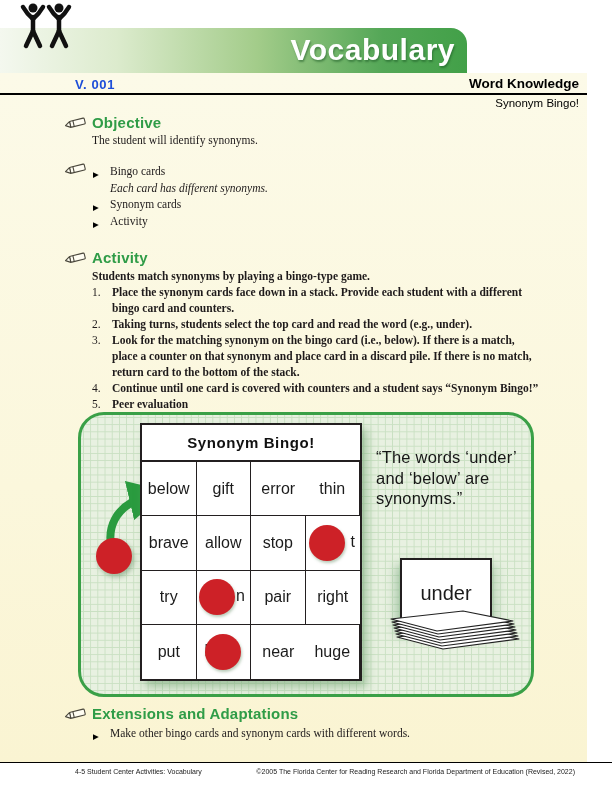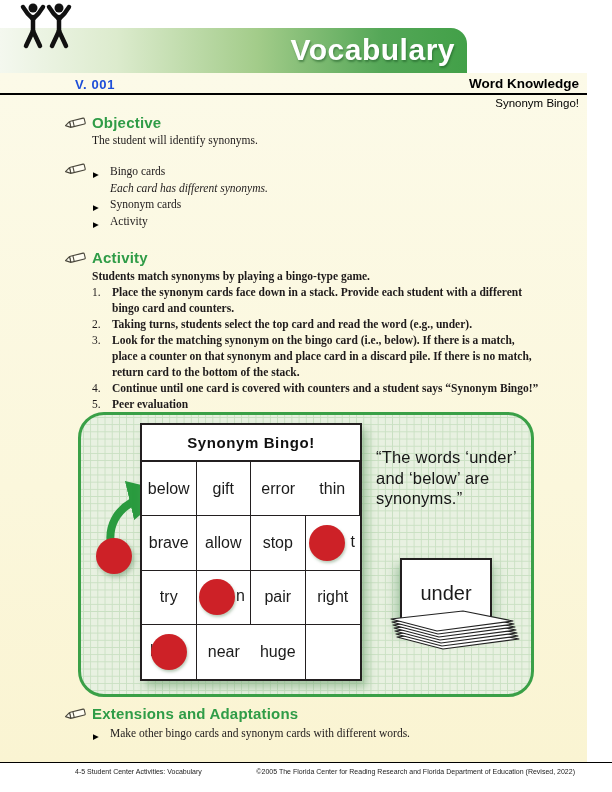--- a/index.html
+++ b/index.html
@@ -205,20 +205,21 @@
         </div>
 
         <div class="cell">try</div>
         <div class="cell">
           <span class="partial p-right">n</span>
           <div class="counter shift-left"></div>
         </div>
         <div class="cell">pair</div>
         <div class="cell last-col">right</div>
 
+        <div class="cell last-row">put</div>
         <div class="cell last-row">
           <span class="partial p-left">l</span>
           <div class="counter"></div>
         </div>
         <div class="cell last-col last-row">near</div>
         <div class="cell last-row">huge</div>
       </div>
     </div>
 
     <div class="speech">“The words ‘under’ and ‘below’ are synonyms.”</div>

